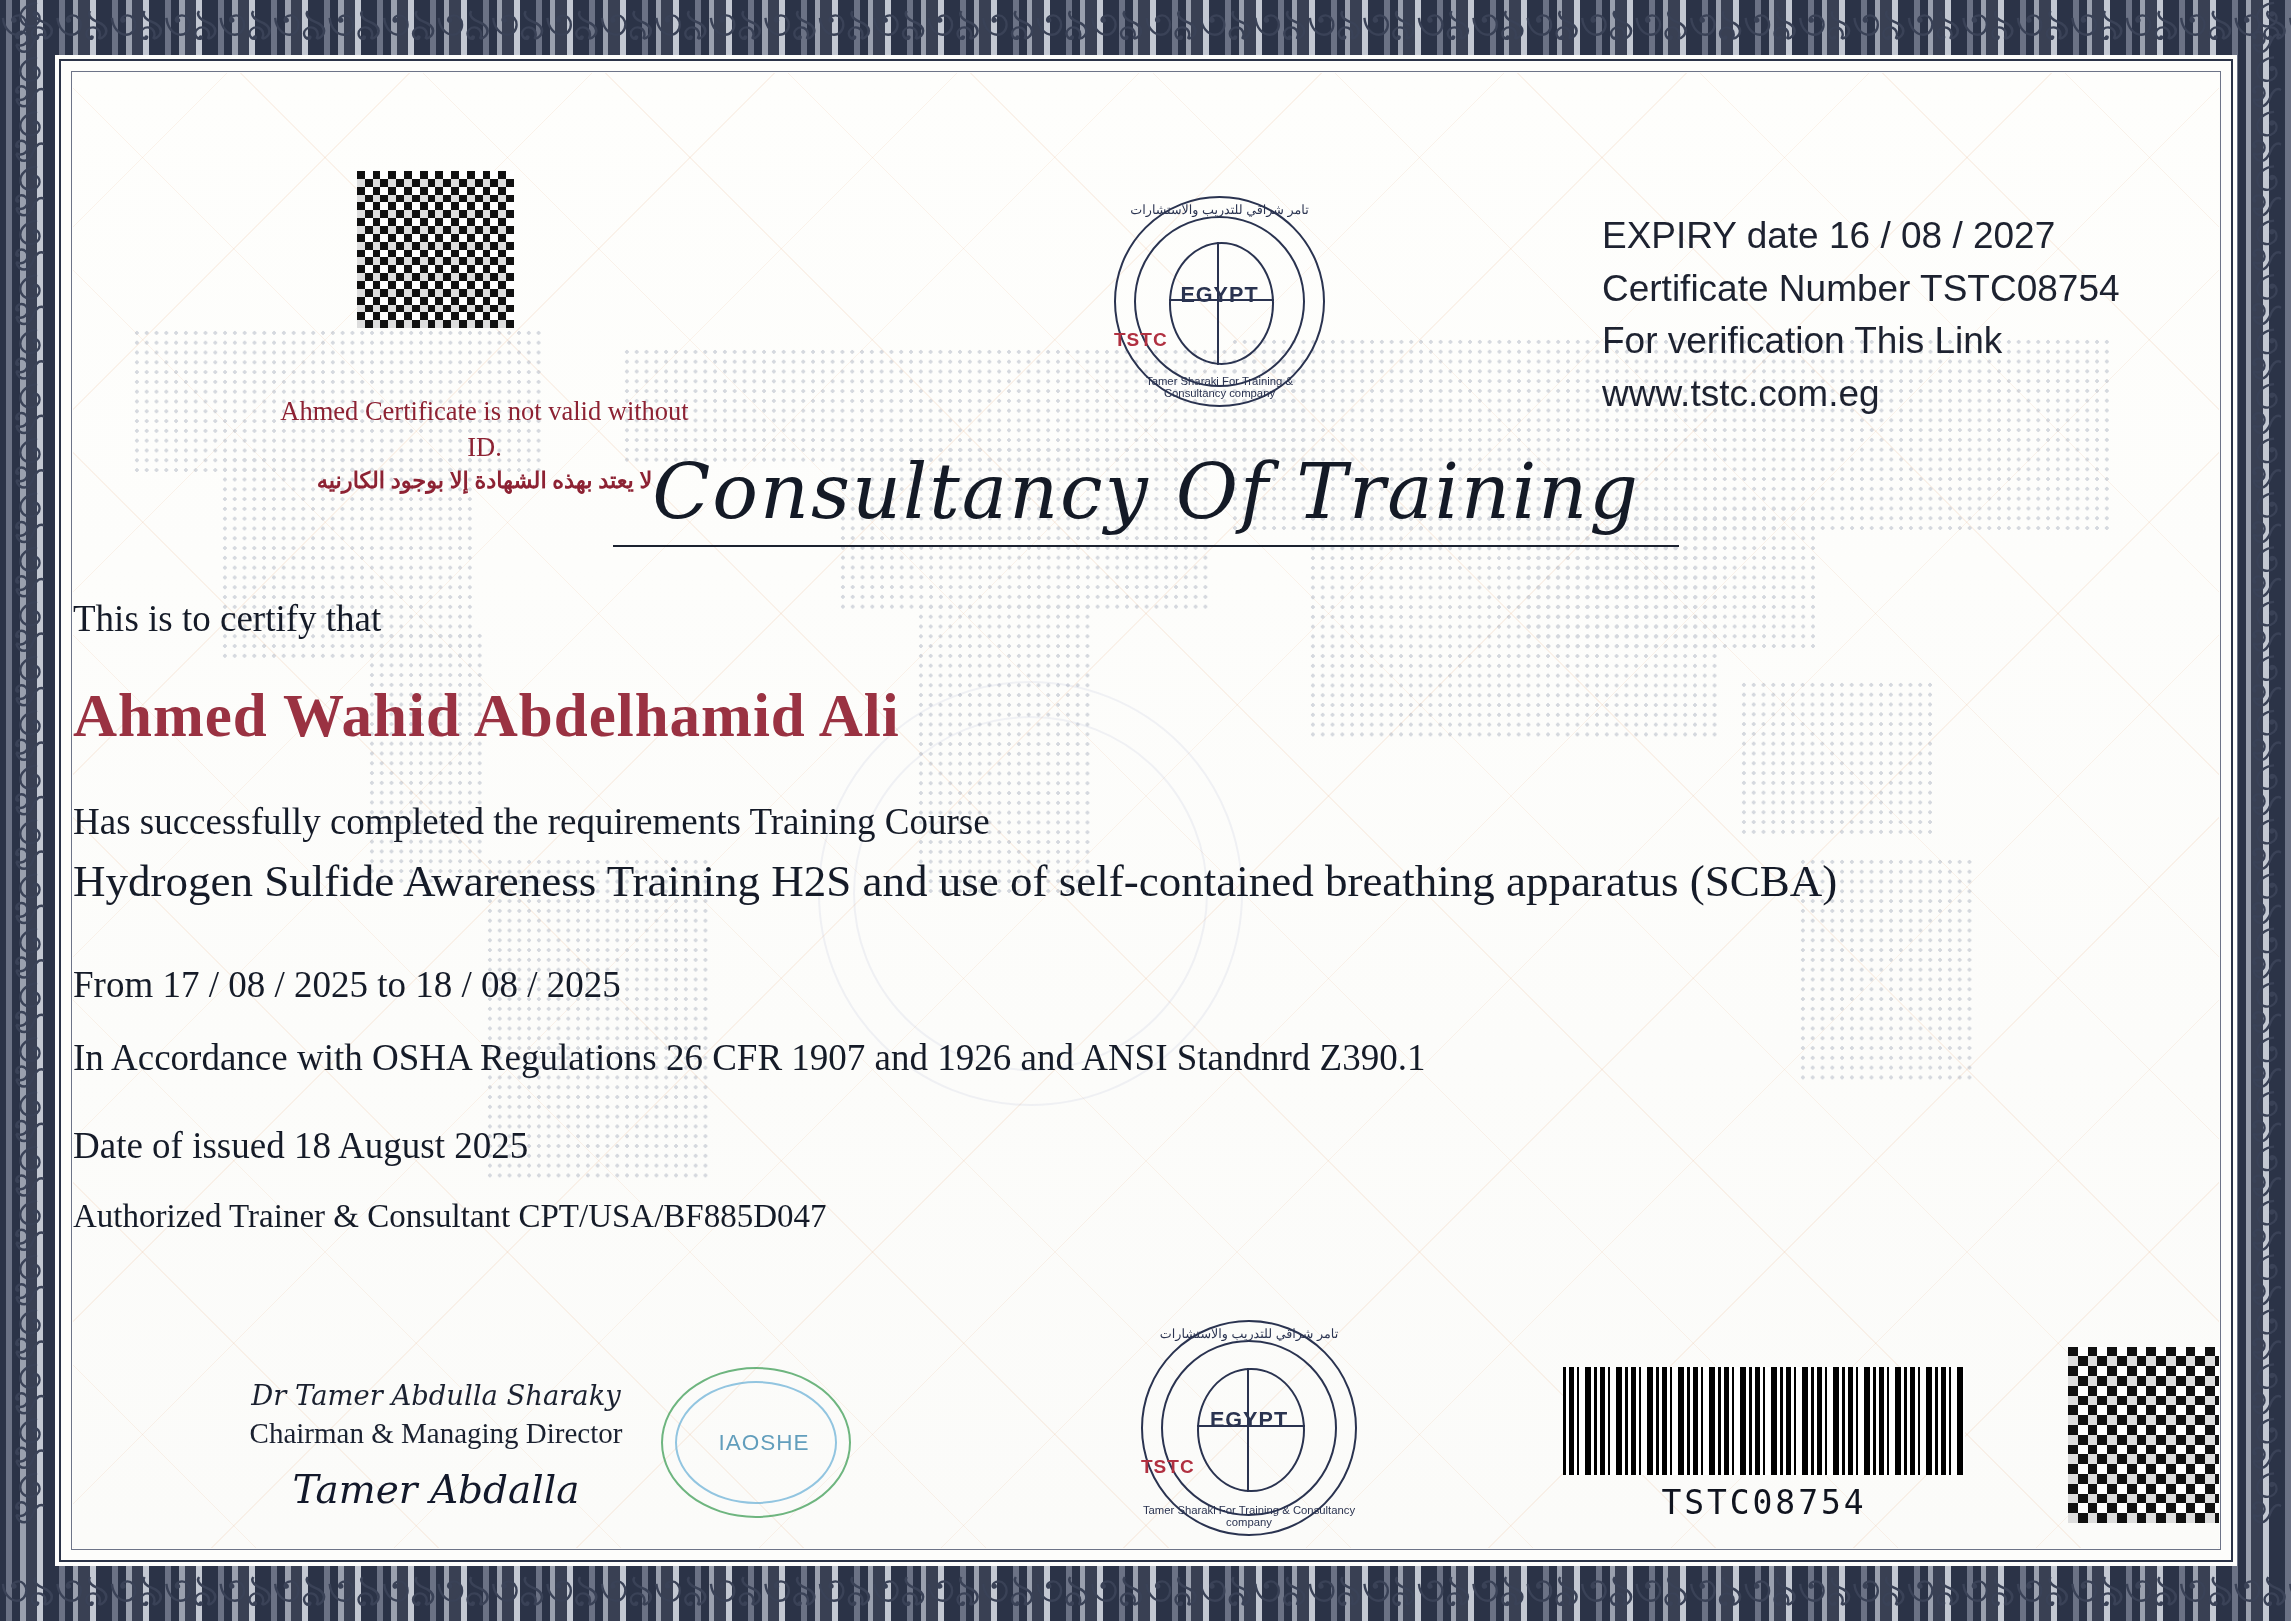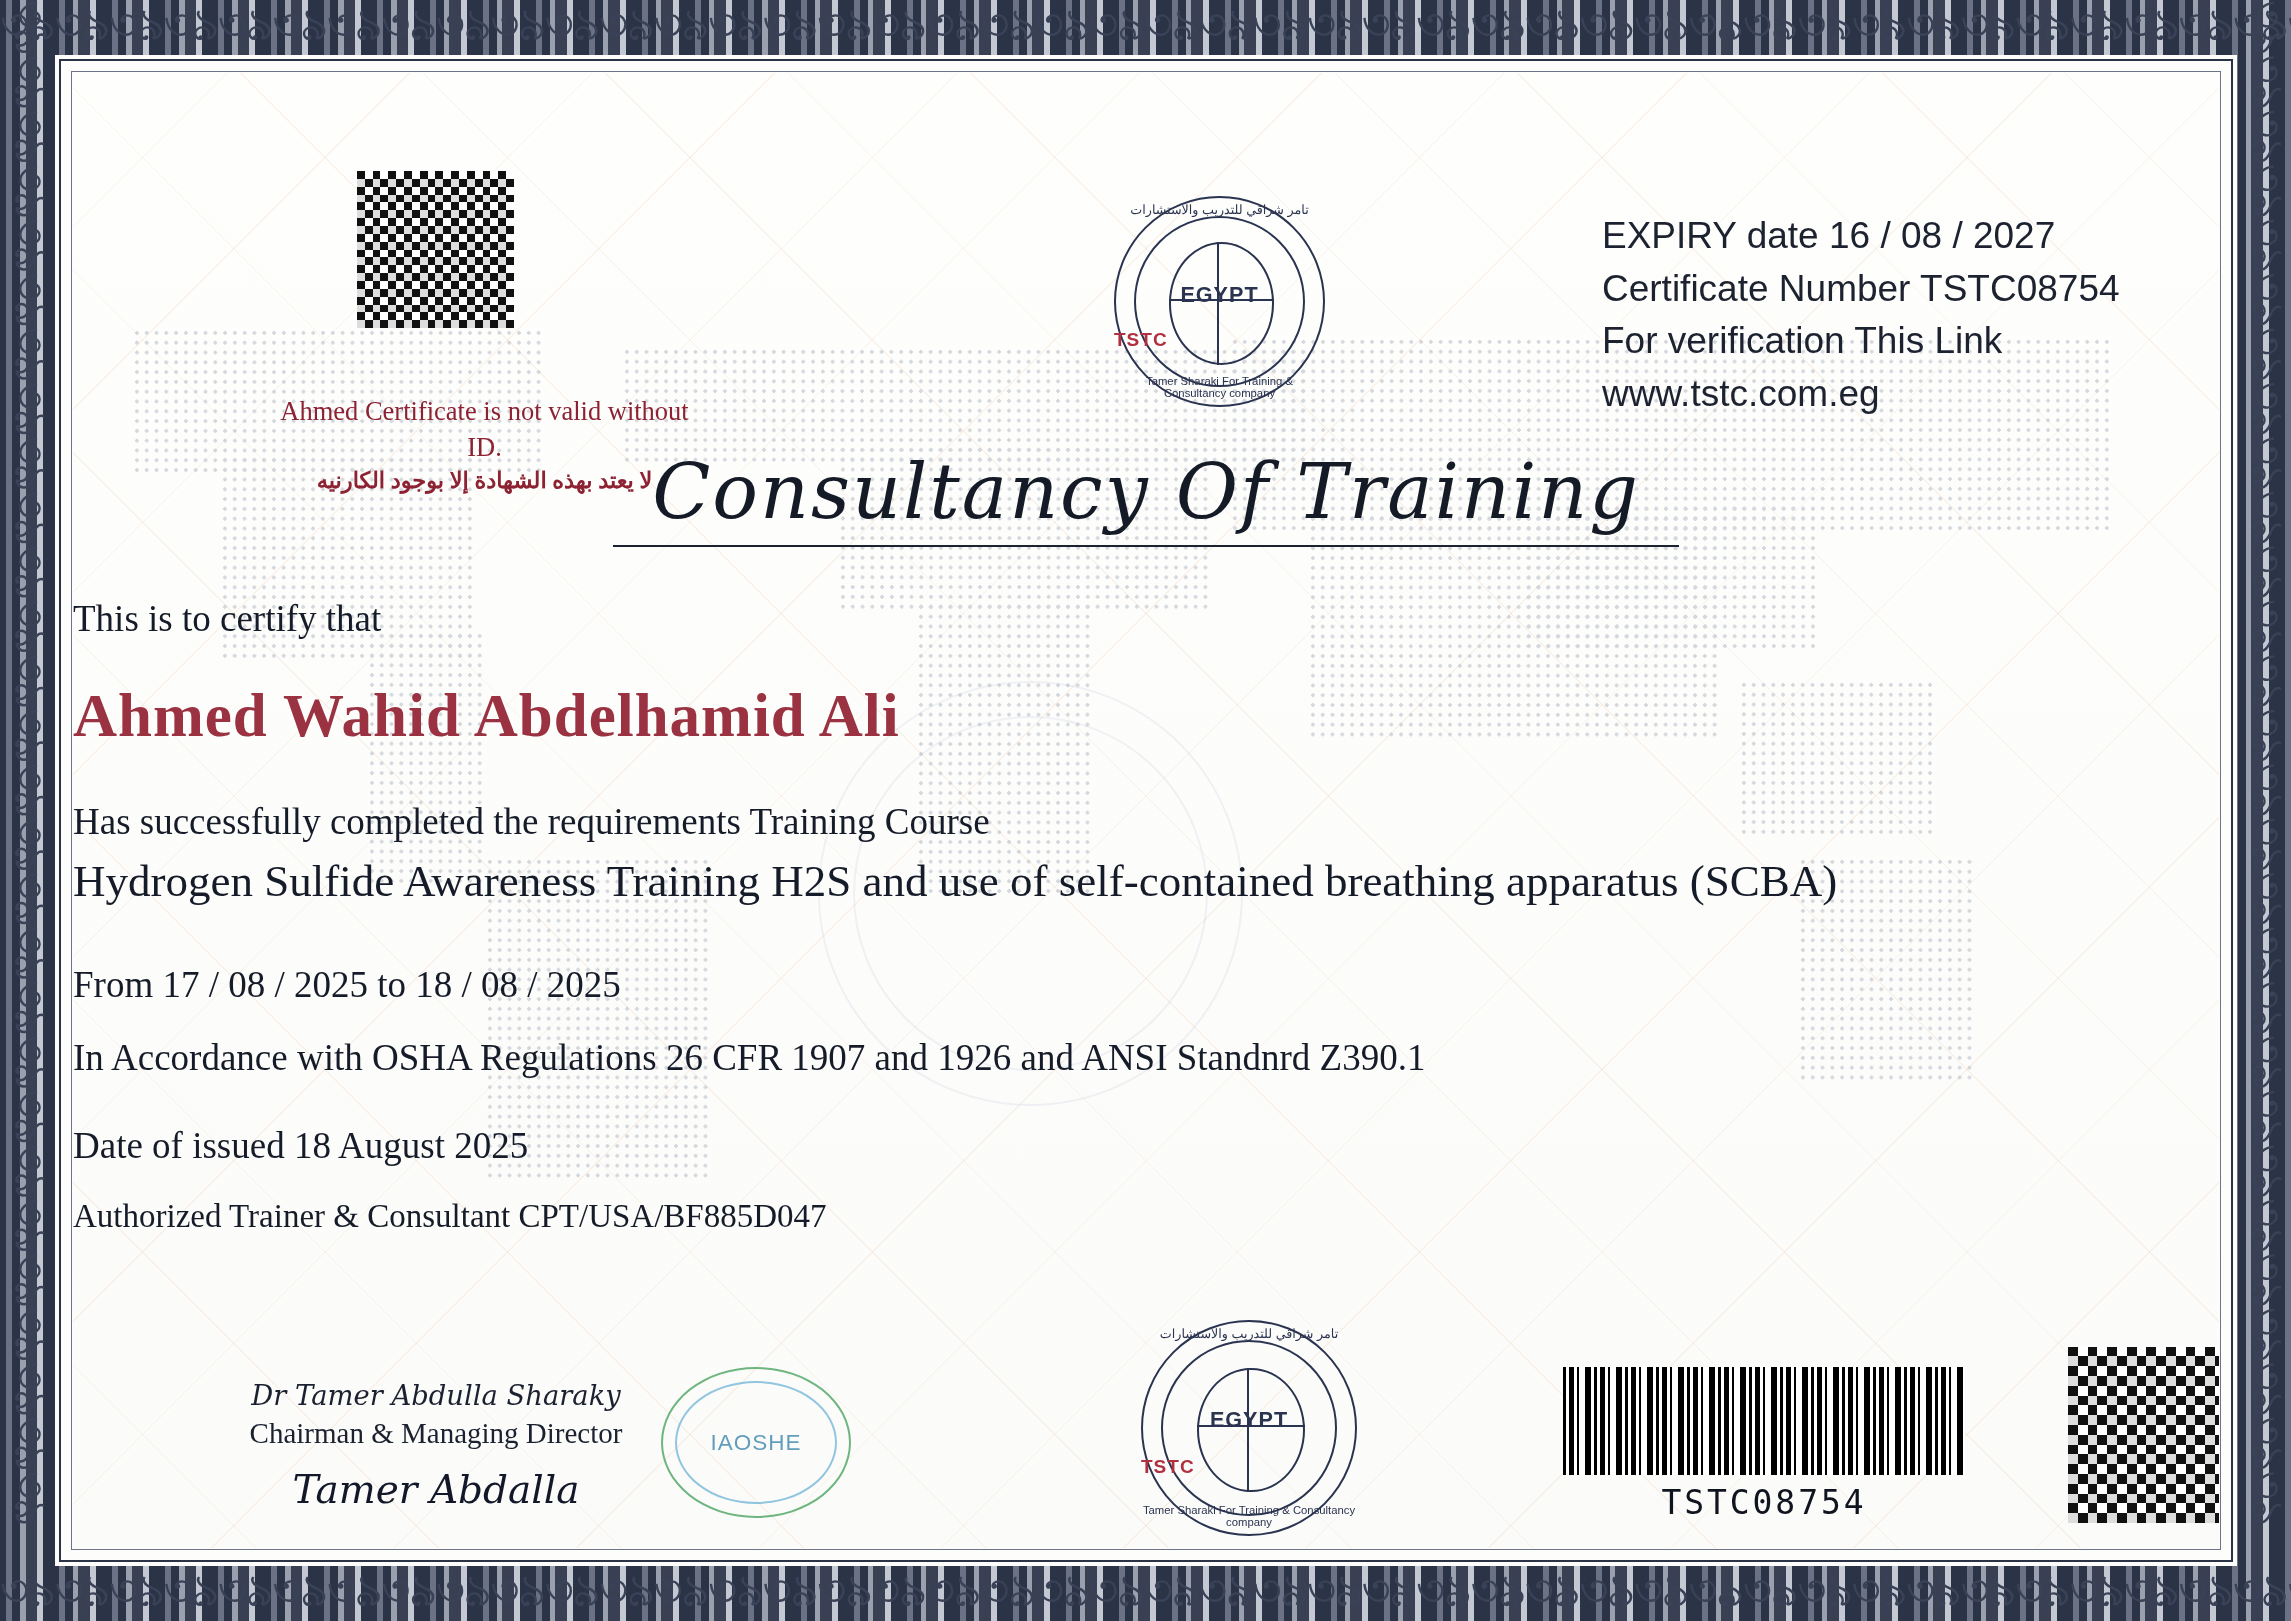--- a/index.html
+++ b/index.html
@@ -304,21 +304,21 @@
     opacity: .75;
   }
   .iaoshe-stamp .ring2 {
     position: absolute;
     inset: 11.8px;
     border-radius: 50%;
     border: 2px solid #6fb3d8;
   }
   .iaoshe-stamp .txt {
     position: absolute;
-    top: 50%; left: 0; width: 100%;
+    top: 50%; left: 8px; width: 100%;
     transform: translateY(-50%);
     text-align: center;
     font-family: "Liberation Sans", sans-serif;
     font-size: 22.5px;
     color: #2f7fa8;
     letter-spacing: 1px;
   }
 
   
   .barcode-wrap {

